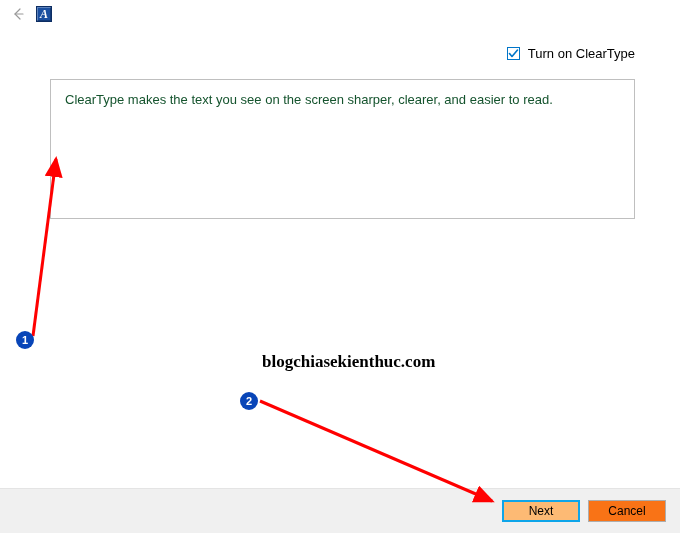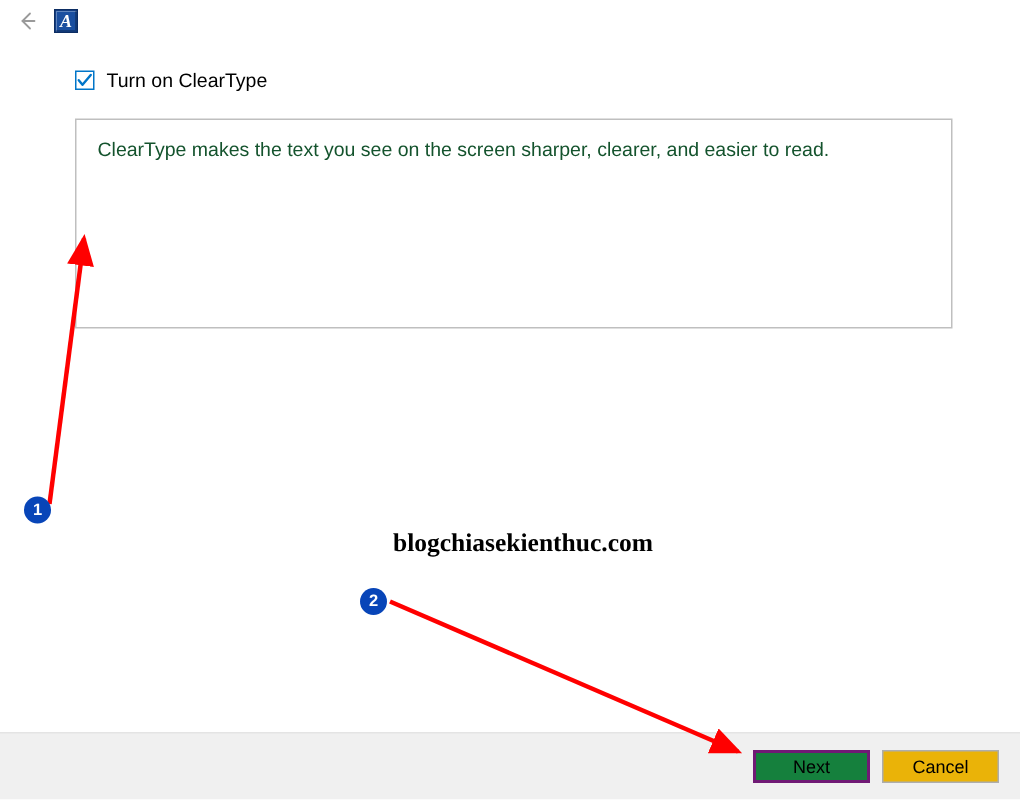--- a/index.html
+++ b/index.html
@@ -4,29 +4,29 @@
   <style>
     * { box-sizing: border-box; margin: 0; padding: 0; }
     html, body { width: 680px; height: 533px; font-family: "Segoe UI", Tahoma, sans-serif; background: #fff; overflow: hidden; }
     .window { position: relative; width: 680px; height: 533px; background: #fff; }
     .titlebar { display: flex; align-items: center; gap: 8px; padding: 6px 8px; height: 28px; }
     .back-btn { display: flex; align-items: center; justify-content: center; width: 20px; height: 20px; color: #888; background: transparent; border: none; cursor: default; }
     .app-icon { width: 16px; height: 16px; display: inline-flex; align-items: center; justify-content: center; background:#1a4fa0; color:#fff; font-family: "Times New Roman", serif; font-style: italic; font-weight: bold; font-size: 12px; line-height: 1; border:1px solid #0c2d63; box-shadow: inset -1px -1px 0 rgba(0,0,0,.25), inset 1px 1px 0 rgba(255,255,255,.3); }
     .title-text { font-size: 12px; color: #000; }
     .content { padding: 18px 45px 0 50px; }
     .heading { color: #014390; font-size: 20px; font-weight: 400; margin: 40px 0 42px 0; }
-    .checkbox-row { display: flex; align-items: center; gap: 8px; margin-bottom: 18px; }
+    .checkbox-row { display: flex; align-items: center; gap: 8px; margin-bottom: 18px; justify-content: flex-end; }
     .checkbox { width: 13px; height: 13px; border: 1px solid #0075c8; background: #fff; display: inline-flex; align-items: center; justify-content: center; cursor: pointer; }
     .checkmark { color:#0075c8; }
     .checklabel { font-size: 13px; color: #000; }
     .textbox { border: 1px solid #bfbfbf; padding: 12px 14px; font-size: 13px; color: #14532d; height: 140px; }
     .watermark { position: absolute; left: 262px; top: 352px; font-size: 17px; font-weight: bold; font-family: Liberation Serif, serif; color: #000; }
     .footer { position: absolute; left: 0; right: 0; bottom: 0; height: 45px; background: #f0f0f0; border-top: 1px solid #e4e4e4; display: flex; align-items: center; justify-content: flex-end; padding-right: 14px; gap: 8px; }
-    .btn { width: 78px; height: 22px; font-size: 12px; border: 1px solid #adadad; background: #eab308; cursor: pointer; display: inline-flex; align-items: center; justify-content: center; font-family: inherit; }
-    .btn-primary { border: 2px solid #701a75; background: #15803d; }
+    .btn { width: 78px; height: 22px; font-size: 12px; border: 1px solid #adadad; background: #f97316; cursor: pointer; display: inline-flex; align-items: center; justify-content: center; font-family: inherit; }
+    .btn-primary { border: 2px solid #0ea5e9; background: #fdba74; }
     
     .ann { position:absolute; pointer-events:none; }
     .ann-circle { width:18px; height:18px; border-radius:50%; background:#0845b8; color:#fff; font-size:11px; font-weight:bold; display:flex; align-items:center; justify-content:center; font-family: Arial, sans-serif; }
     .arrow-svg { position:absolute; top:0; left:0; width:680px; height:533px; pointer-events:none; }
   </style>
 </head>
 <body>
 
 <div class="window">
 

